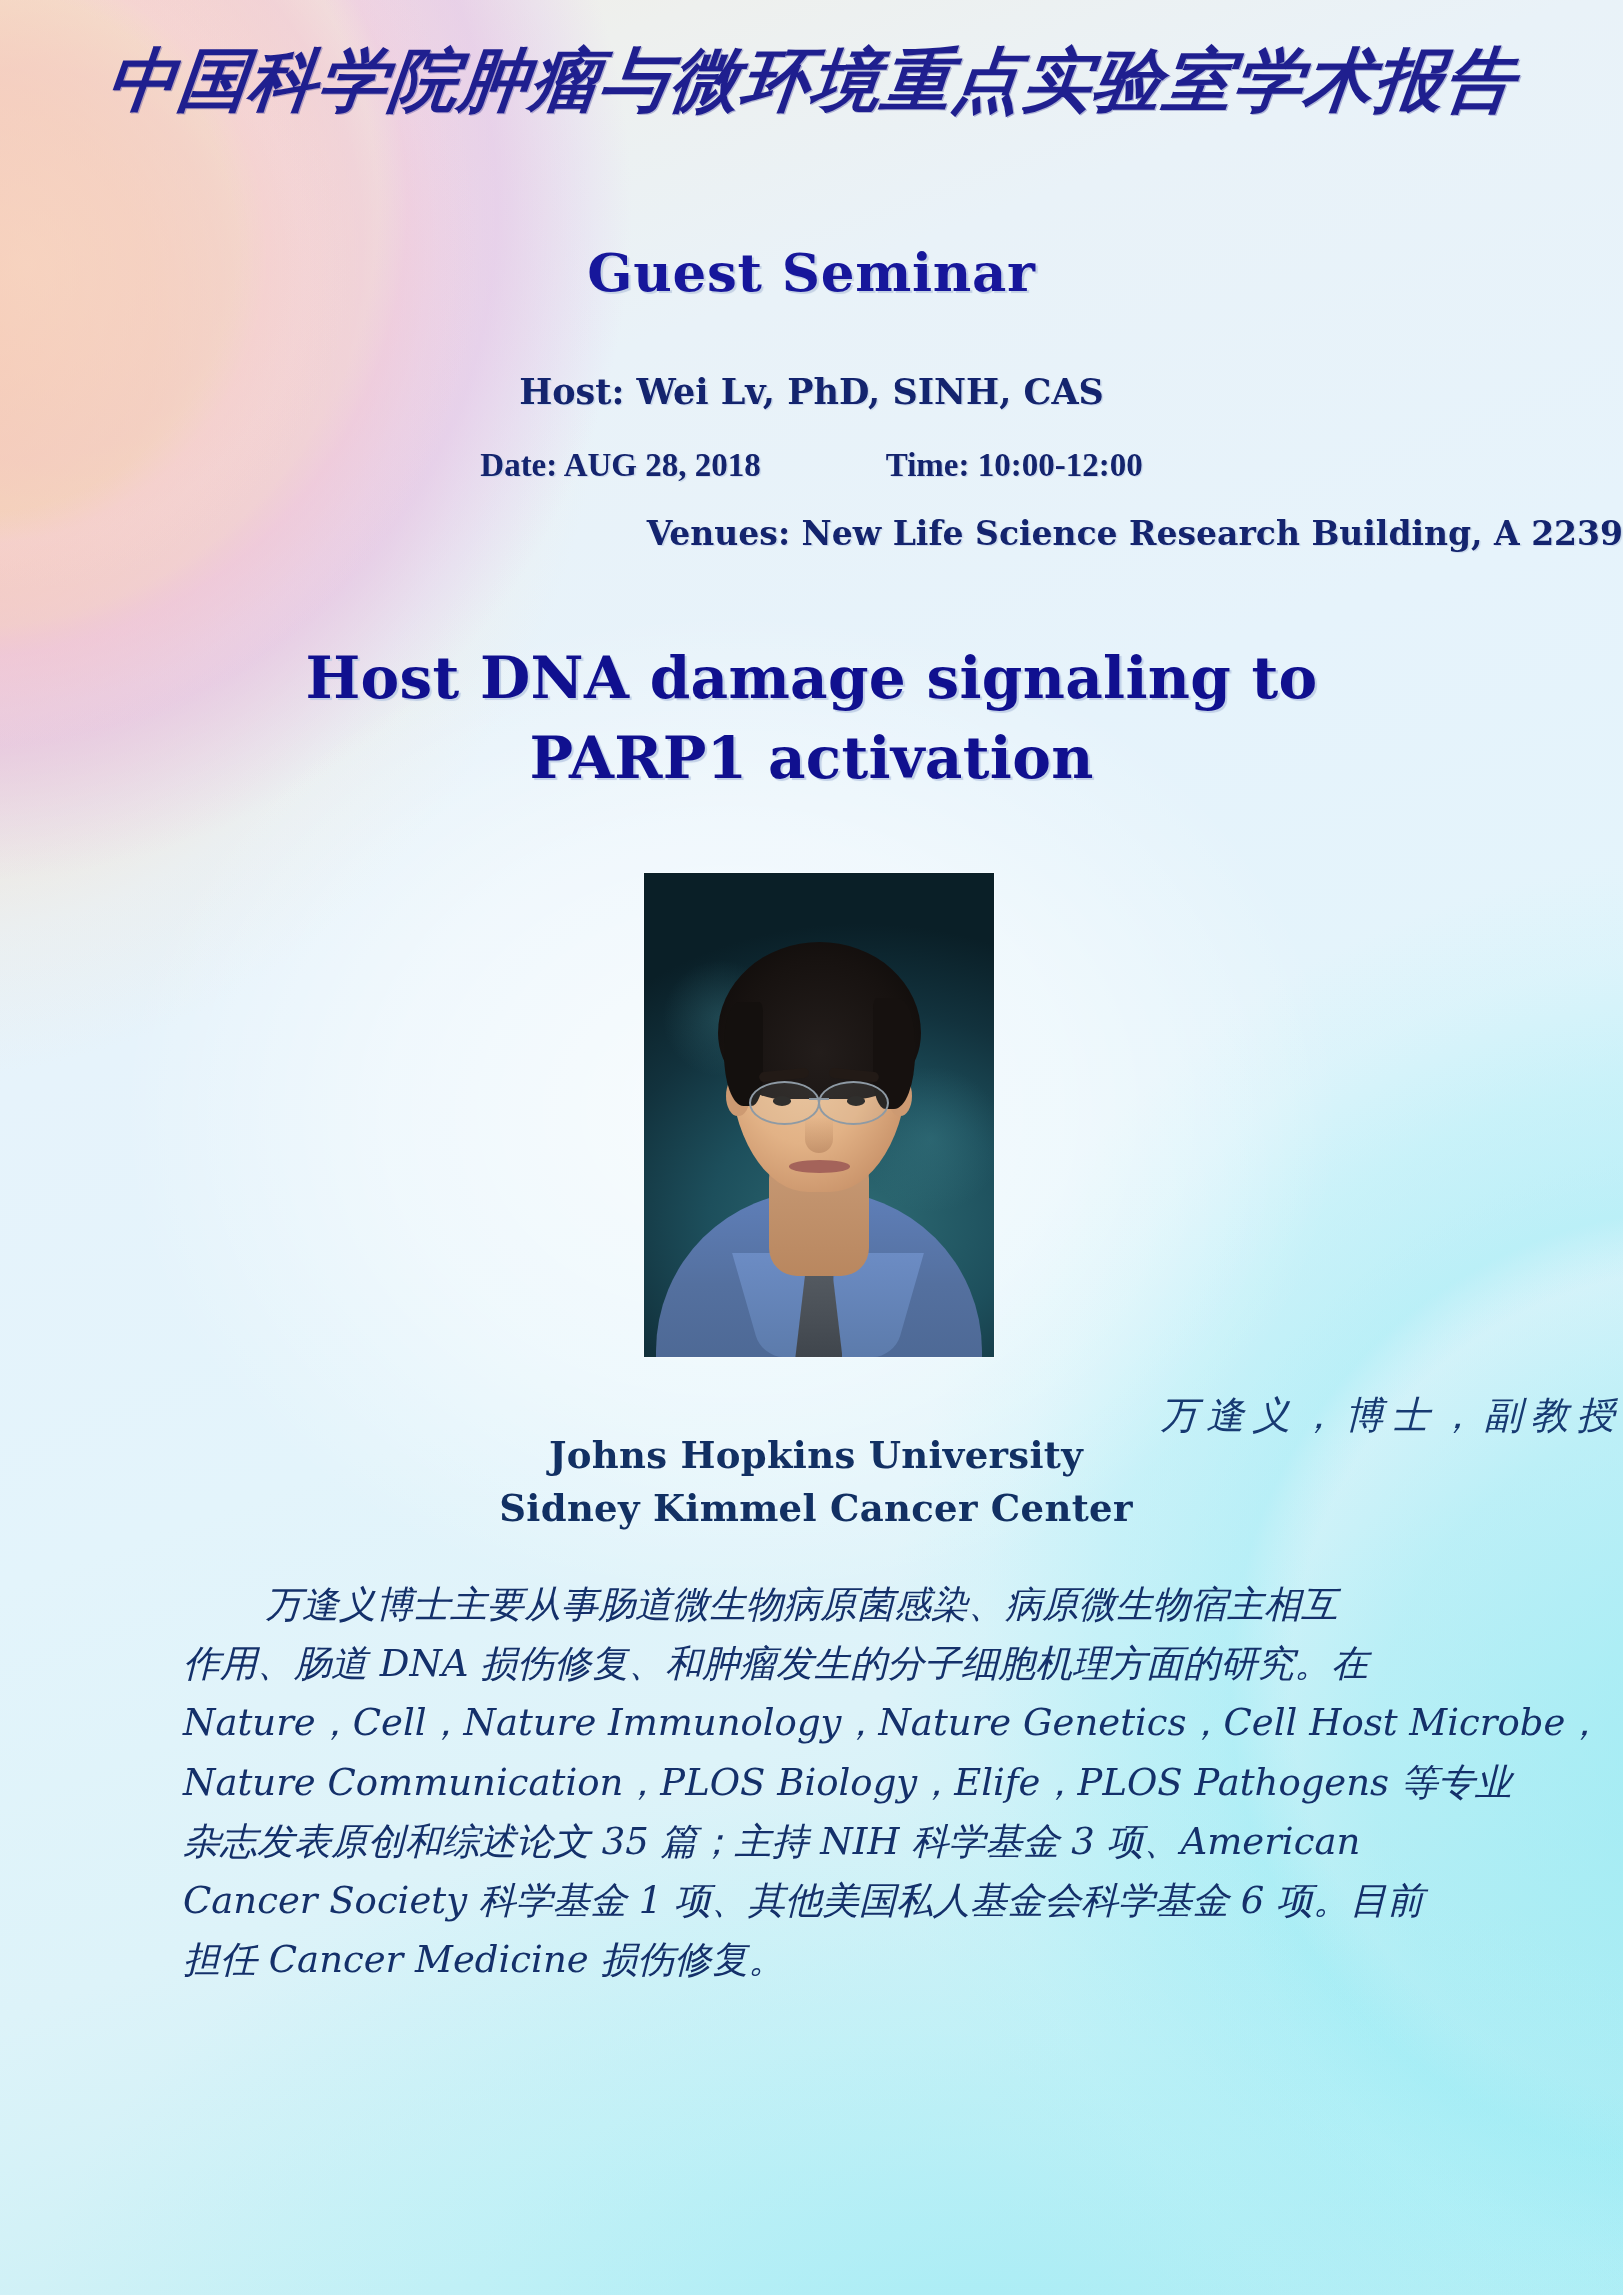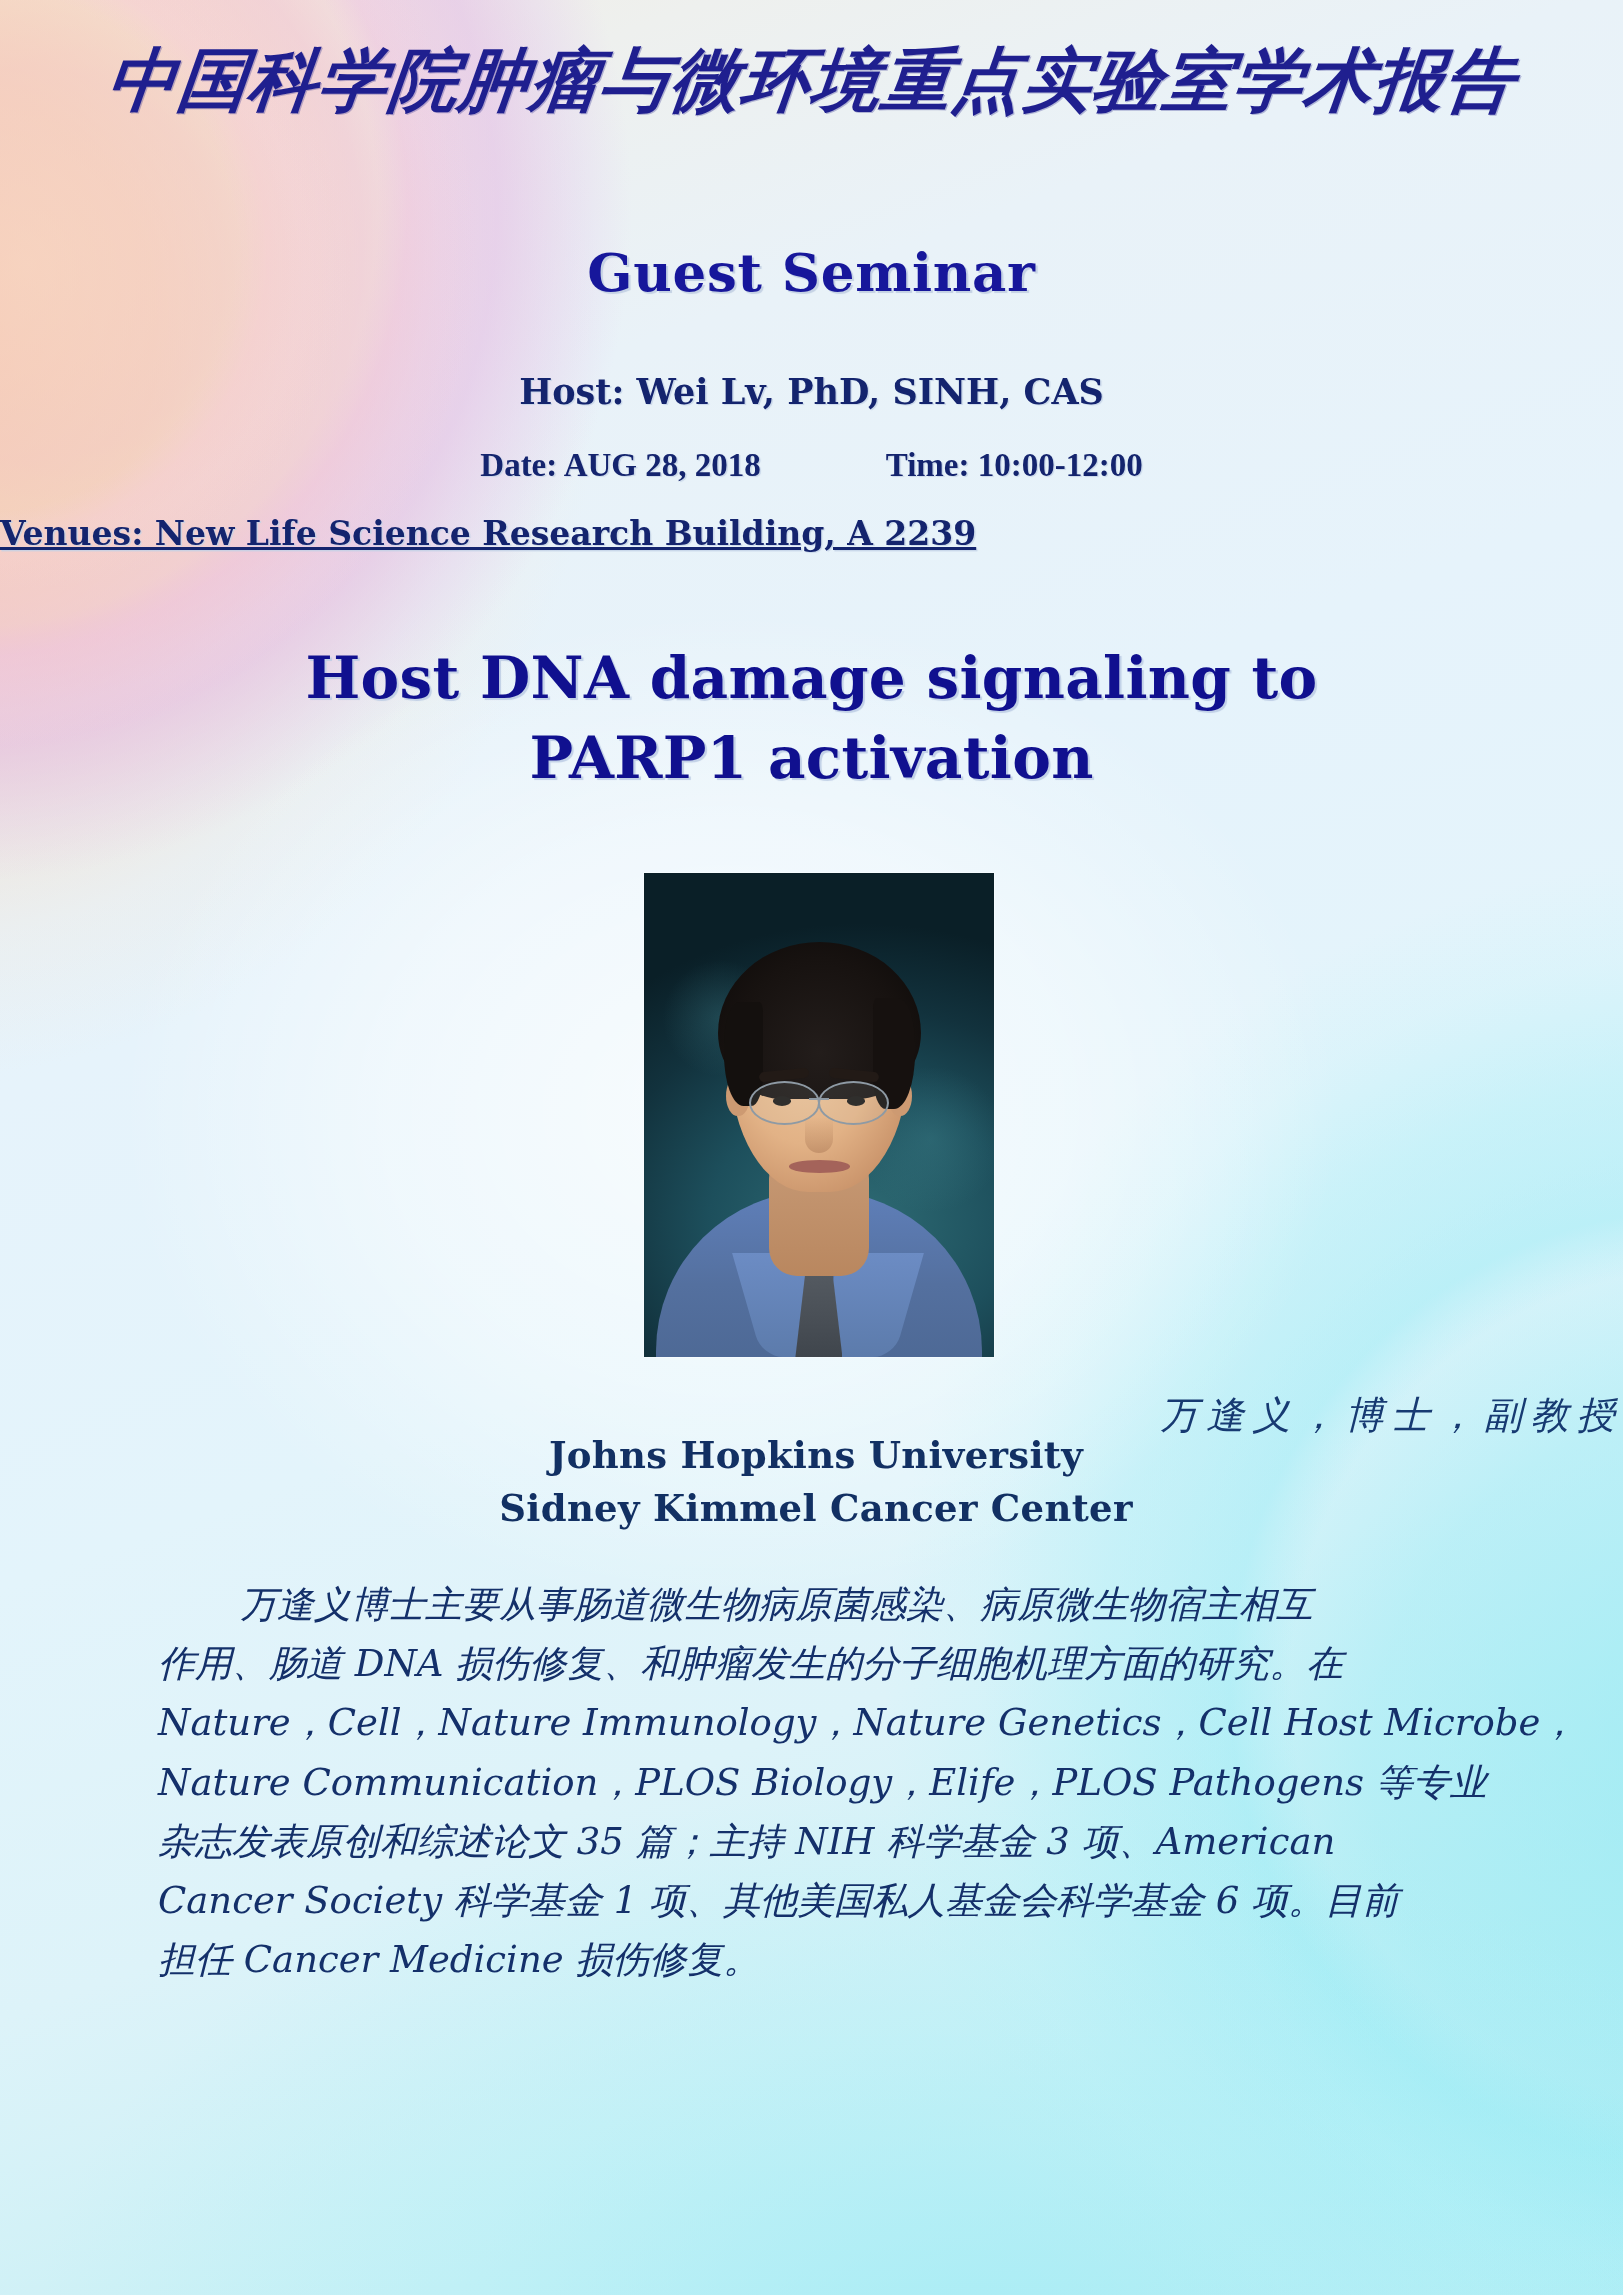--- a/index.html
+++ b/index.html
@@ -185,27 +185,26 @@
     text-shadow: 1.4px 1.4px 0.7px rgba(195,210,230,0.8);
   }
   #datetime-line .date-part { display:inline-block; }
   #datetime-line .gap { display:inline-block; width: 125px; }
   #datetime-line .time-part { display:inline-block; }
 
   #venue-line {
     position: absolute;
     top: 514px;
     left: 0; right: 0;
-    text-align: left;
+    text-align: right;
     font-family: "DejaVu Serif", serif;
     font-size: 33px;
     font-weight: 700;
     color: #14246e;
     text-shadow: 1.4px 1.4px 0.7px rgba(195,210,230,0.8);
-    text-decoration: underline;
   }
 
   
   #talk-title {
     position: absolute;
     top: 638px;
     left: 208px;
     right: 208px;
     text-align: center;
     font-family: "DejaVu Serif", serif;
@@ -402,20 +401,21 @@
     color: #14306a;
     line-height: 1.60;
     text-align: justify;
     text-justify: inter-character;
   }
   #bio .indent { display: inline-block; width: 82px; }
   #bio .journal { font-style: italic; }
   #bio .bio-line {
     display: block;
     white-space: nowrap;
+    margin-left: 25px;
   }
 </style>
 </head>
 <body>
 
 <div id="poster">
 
   <div class="bg-layer bg-base"></div>
   <div class="bg-layer bg-peach"></div>
   <div class="bg-layer bg-arc1"></div>

